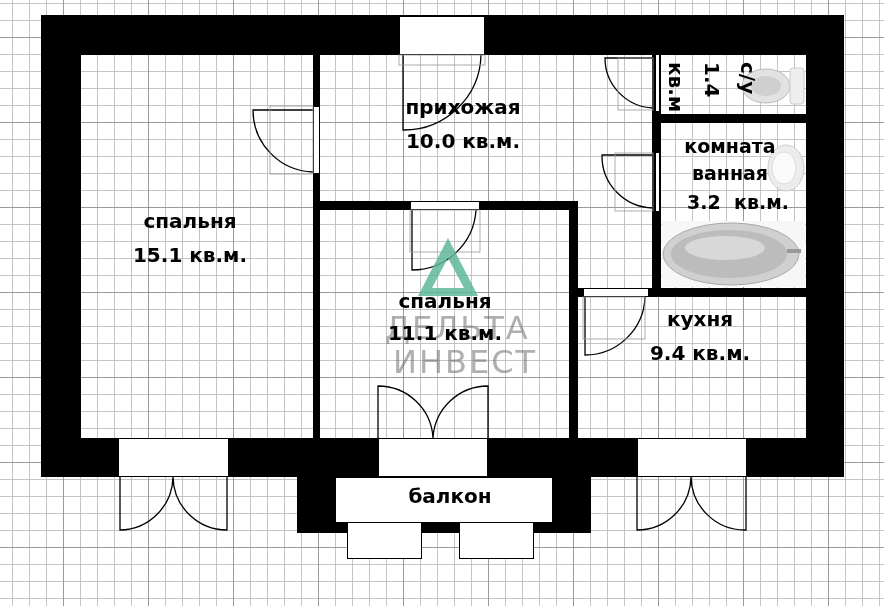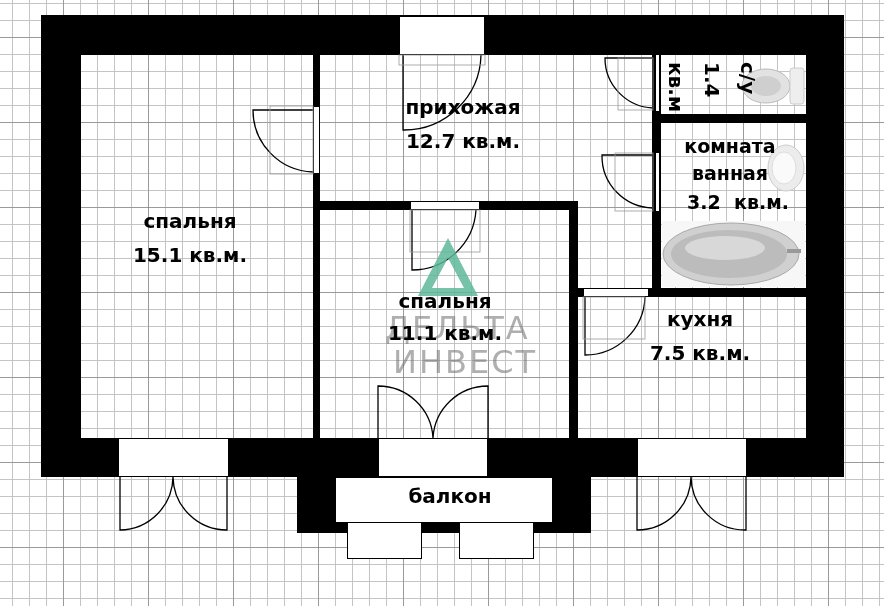--- a/index.html
+++ b/index.html
@@ -123,21 +123,21 @@
     <div style="margin-top:2px;margin-left:8px;">ИНВЕСТ</div>
   </div>
 
   <div class="label" style="left:90px;top:208px;width:200px;">
     <div>спальня</div>
     <div style="margin-top:8px;">15.1 кв.м.</div>
   </div>
 
   <div class="label" style="left:368px;top:94px;width:190px;">
     <div>прихожая</div>
-    <div style="margin-top:8px;">12.7 кв.м.</div>
+    <div style="margin-top:8px;">10.0 кв.м.</div>
   </div>
 
   <div class="label" style="left:345px;top:288px;width:200px;">
     <div>спальня</div>
     <div style="margin-top:6px;">11.1 кв.м.</div>
   </div>
 
   <div class="label small" style="left:668px;top:62px;transform-origin:0 0;transform:translate(100px,0) rotate(90deg);font-size:20px;">
     <span style="position:absolute;left:0;top:78px;">кв.м</span>
     <span style="position:absolute;left:0;top:42px;">1.4</span>
@@ -145,20 +145,20 @@
   </div>
 
   <div class="label small" style="left:655px;top:130px;width:150px;">
     <div style="margin-top:3px;">комната</div>
     <div>ванная</div>
     <div style="margin-top:3px;white-space:pre;padding-left:16px;">3.2  кв.м.</div>
   </div>
 
   <div class="label" style="left:620px;top:306px;width:160px;">
     <div>кухня</div>
-    <div style="margin-top:8px;">7.5 кв.м.</div>
+    <div style="margin-top:8px;">9.4 кв.м.</div>
   </div>
 
   <div class="label" style="left:336px;top:483px;width:228px;">
     <div>балкон</div>
   </div>
 
 </div>
 
 </body></html>

